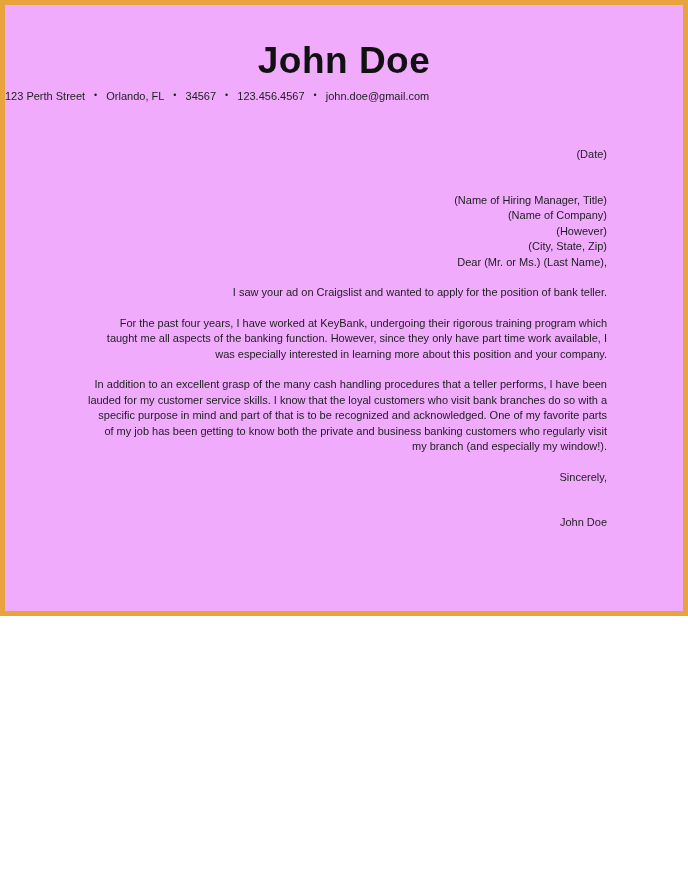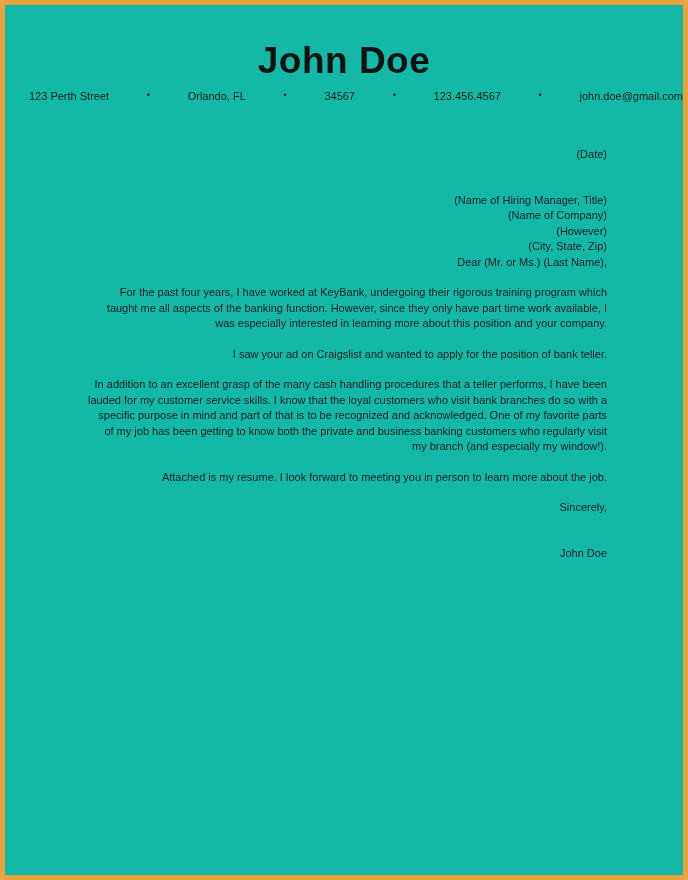--- a/index.html
+++ b/index.html
@@ -2,24 +2,24 @@
 <html><head>
 <meta charset="utf-8">
 <style>
   html, body {
     margin: 0;
     padding: 0;
     background: #ffffff;
   }
   .page {
     width: 688px;
-    height: 880px;
+    height: 616px;
     box-sizing: border-box;
     border: 5px solid #E8A33C;
-    background: #14b8a6;
+    background: #f0abfc;
     font-family: "Liberation Sans", sans-serif;
     color: #1e1e1e;
     overflow: hidden;
   }
   
   .header {
     text-align: center;
     padding-top: 36px;
   }
   .applicant-name {
@@ -29,25 +29,24 @@
     font-weight: bold;
     color: #111111;
     letter-spacing: 0.5px;
   }
   .contact-line {
     margin-top: 8px;
     font-size: 11px;
     line-height: 14px;
     color: #1e1e1e;
     display: flex;
-    justify-content: space-between;
+    justify-content: flex-start;
     align-items: center;
-    gap: 24px;
+    gap: 9px;
     white-space: nowrap;
-    padding-left: 24px;
   }
   .bullet {
     font-size: 9px;
     position: relative;
     top: -1px;
   }
   
   .letter {
     padding: 44px 76px 0 82px;
     font-size: 11px;
@@ -92,28 +91,27 @@
 
     <div class="recipient-block">
       <p>(Name of Hiring Manager, Title)</p>
       <p>(Name of Company)</p>
       <p>(However)</p>
       <p>(City, State, Zip)</p>
     </div>
 
     <p>Dear (Mr. or Ms.) (Last Name),</p>
 
+    <p>I saw your ad on Craigslist and wanted to apply for the position of bank teller.</p>
+
     <p>For the past four years, I have worked at KeyBank, undergoing their rigorous training program which taught me all aspects of the banking function. However, since they only have part time work available, I was especially interested in learning more about this position and your company.</p>
-
-    <p>I saw your ad on Craigslist and wanted to apply for the position of bank teller.</p>
 
     <p>In addition to an excellent grasp of the many cash handling procedures that a teller performs, I have been lauded for my customer service skills. I know that the loyal customers who visit bank branches do so with a specific purpose in mind and part of that is to be recognized and acknowledged. One of my favorite parts of my job has been getting to know both the private and business banking customers who regularly visit my branch (and especially my window!).</p>
 
 
-    <p>Attached is my resume. I look forward to meeting you in person to learn more about the job.</p>
 
     <p class="gap-large">Sincerely,</p>
 
     <p>John Doe</p>
 
   </main>
 
 </div>
 
 </body></html>

